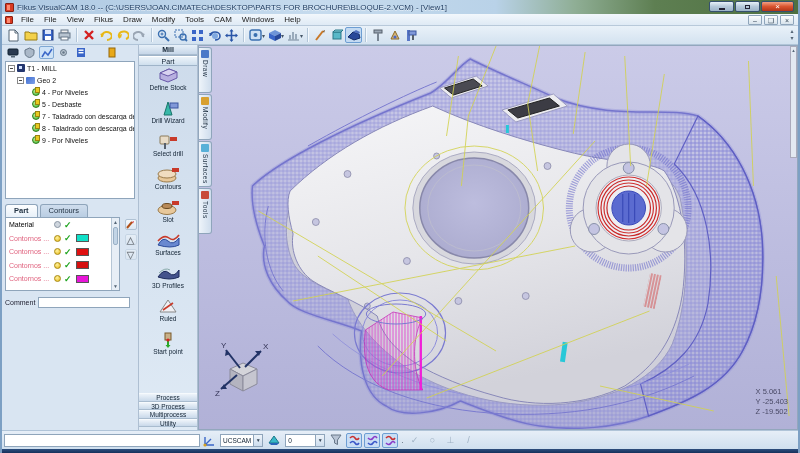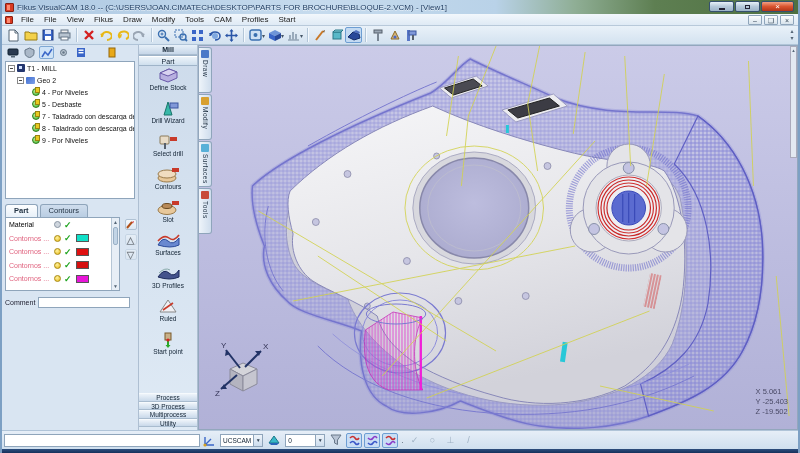--- a/index.html
+++ b/index.html
@@ -136,22 +136,22 @@
   <div class="menubar">
     <div class="appicon"></div>
     <span class="menuitem">File</span>
     <span class="menuitem">File</span>
     <span class="menuitem">View</span>
     <span class="menuitem">Fikus</span>
     <span class="menuitem">Draw</span>
     <span class="menuitem">Modify</span>
     <span class="menuitem">Tools</span>
     <span class="menuitem">CAM</span>
-    <span class="menuitem">Profiles</span>
-    <span class="menuitem">Start</span>
+    <span class="menuitem">Windows</span>
+    <span class="menuitem">Help</span>
     <div class="mdibtns">
       <div class="mdibtn">–</div>
       <div class="mdibtn">❏</div>
       <div class="mdibtn">×</div>
     </div>
   </div>
 
   <div class="toolbar">
     <span class="tico">
         <svg width="13" height="13">

